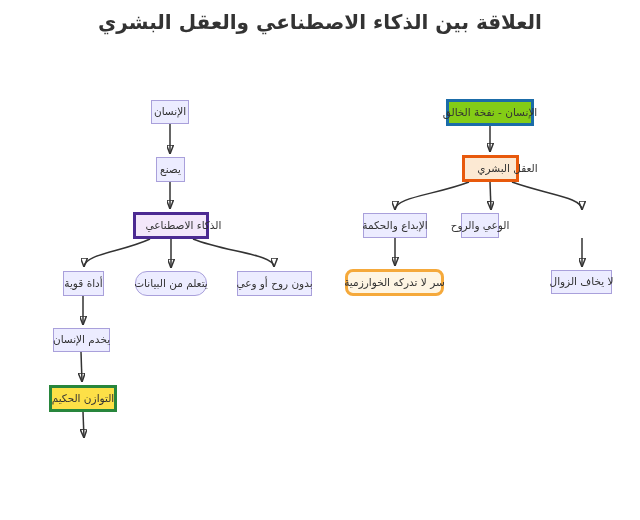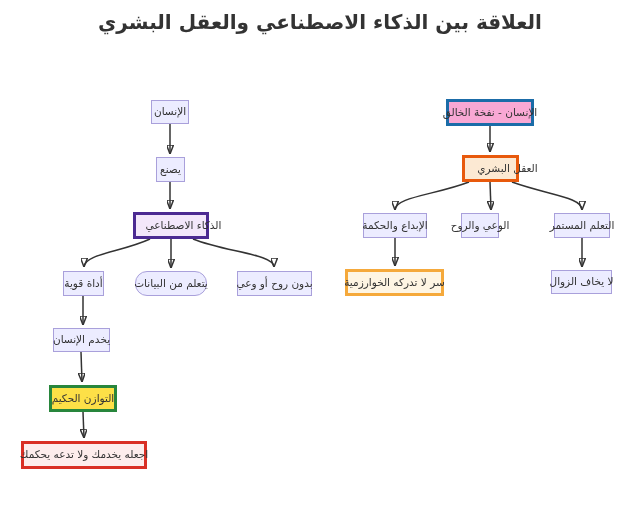--- a/index.html
+++ b/index.html
@@ -35,21 +35,21 @@
     border: 1px solid #A9A0DB;
     color: #333333;
     font-size: 10.5px;
     line-height: 1.05;
     direction: rtl;
     text-align: center;
     white-space: nowrap;
     padding: 0 2px;
   }
   .node.ai          { background: #F3E7FA; border: 3px solid #4C2A92; padding-left: 27px; }
-  .node.blue        { background: #f9a8d4; border: 3px solid #1B6CA8; }
+  .node.blue        { background: #84cc16; border: 3px solid #1B6CA8; }
   .node.orange      { background: #FCE9D3; border: 3px solid #E8590C; }
   .node.green       { background: #fde047; border: 3px solid #28863C; }
   .node.red         { background: #FDEDEC; border: 3px solid #D93025; }
   .node.lightorange { background: #FEF5E3; border: 3px solid #F5A93B; }
 </style>
 </head>
 <body>
 
 <div class="canvas">
 
@@ -78,22 +78,20 @@
   </svg>
 
   <div class="node" style="left:151px; top:100px; width:38px;  height:24px;">الإنسان</div>
   <div class="node" style="left:156px; top:157px; width:29px;  height:25px;">يصنع</div>
   <div class="node ai" style="left:133px; top:212px; width:76px;  height:27px;">الذكاء الاصطناعي</div>
   <div class="node" style="left:63px;  top:271px; width:41px;  height:25px;">أداة قوية</div>
   <div class="node" style="left:135px; top:271px; width:72px;  height:25px;border-radius:12px;">يتعلم من البيانات</div>
   <div class="node" style="left:237px; top:271px; width:75px;  height:25px;">بدون روح أو وعي</div>
   <div class="node" style="left:53px;  top:328px; width:57px;  height:24px;">يخدم الإنسان</div>
   <div class="node green" style="left:49px;  top:385px; width:68px;  height:27px;">التوازن الحكيم</div>
-  <div class="node red" style="left:21px;  top:441px; width:126px; height:28px;">اجعله يخدمك ولا تدعه يحكمك</div>
   <div class="node blue" style="left:446px; top:99px;  width:88px;  height:27px;">الإنسان - نفخة الخالق</div>
   <div class="node orange" style="left:462px; top:155px; width:57px;  height:27px;padding-left:36px;">العقل البشري</div>
   <div class="node" style="left:363px; top:213px; width:64px;  height:25px;">الإبداع والحكمة</div>
   <div class="node" style="left:461px; top:213px; width:38px;  height:25px;">الوعي والروح</div>
-  <div class="node" style="left:554px; top:213px; width:56px;  height:25px;">التعلم المستمر</div>
-  <div class="node lightorange" style="left:345px; top:269px; width:99px;  height:27px;">سر لا تدركه الخوارزمية</div>
+  <div class="node lightorange" style="left:345px; top:269px; width:99px;  height:27px;border-radius:8px;">سر لا تدركه الخوارزمية</div>
   <div class="node" style="left:551px; top:270px; width:61px;  height:24px;">لا يخاف الزوال</div>
 
 </div>
 
 </body></html>

